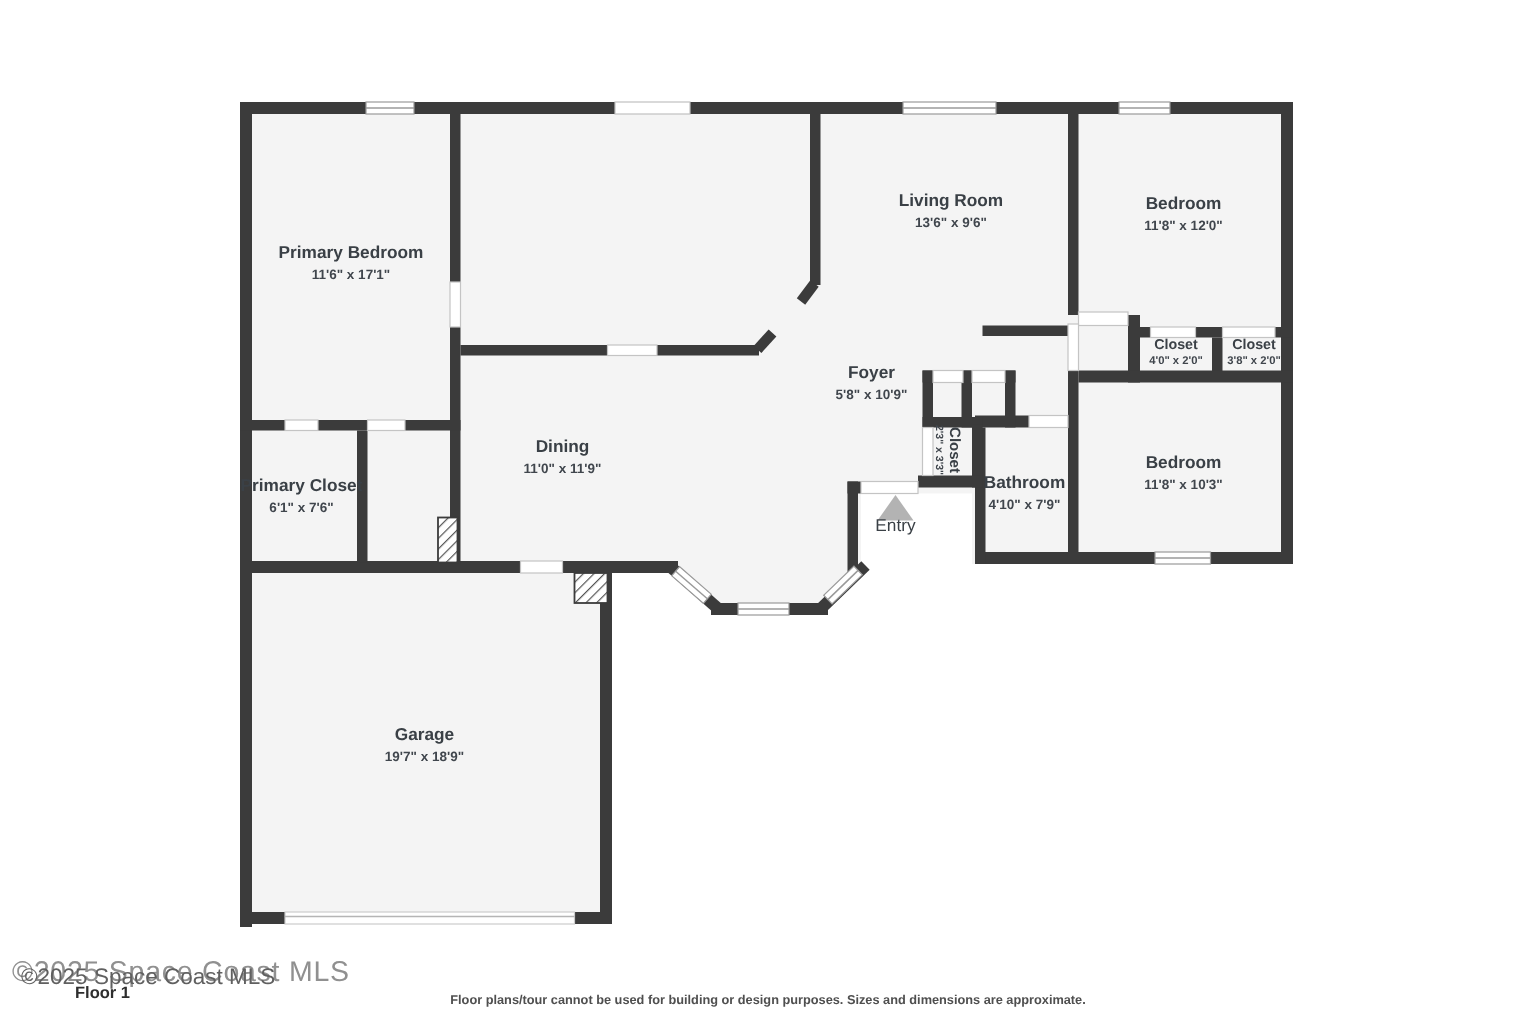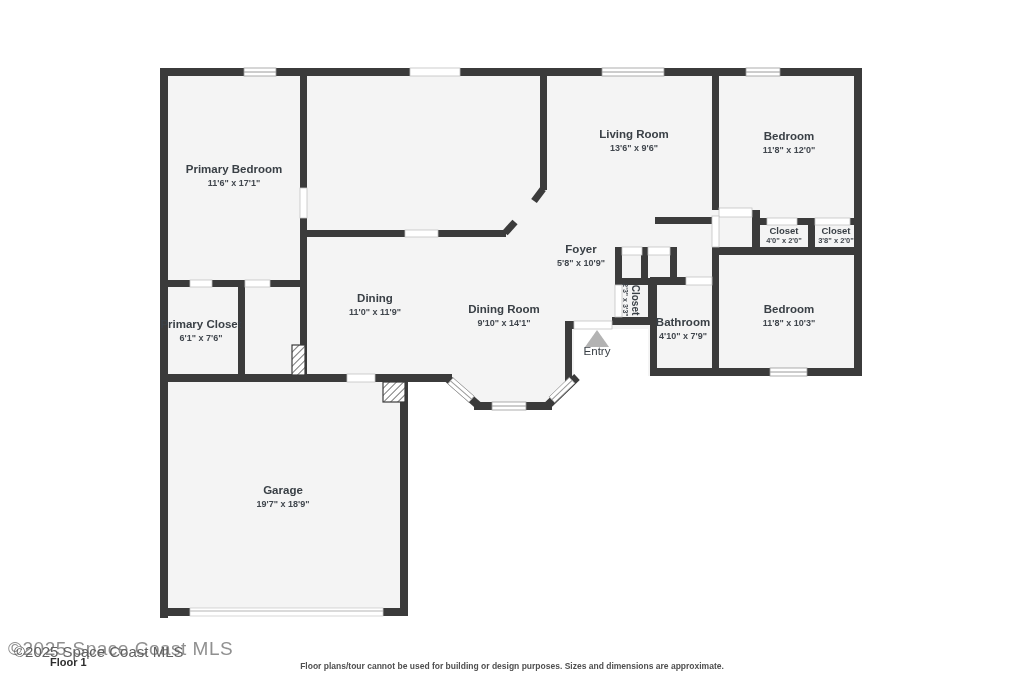--- a/index.html
+++ b/index.html
@@ -155,24 +155,20 @@
     <div class="rdims">3'8" x 2'0"</div>
   </div>
   <div class="label" style="left:581px;top:256px;width:90px">
     <div class="rname">Foyer</div>
     <div class="rdims">5'8" x 10'9"</div>
   </div>
   <div class="label" style="left:375px;top:305px;width:100px">
     <div class="rname">Dining</div>
     <div class="rdims">11'0" x 11'9"</div>
   </div>
-  <div class="label" style="left:504px;top:316px;width:110px">
-    <div class="rname">Dining Room</div>
-    <div class="rdims">9'10" x 14'1"</div>
-  </div>
   <div class="label" style="left:201px;top:331px;width:110px">
     <div class="rname">Primary Closet</div>
     <div class="rdims">6'1" x 7'6"</div>
   </div>
   <div class="label vertical small" style="left:631px;top:300px;width:60px">
     <div class="rname">Closet</div>
     <div class="rdims">2'3" x 3'3"</div>
   </div>
   <div class="label" style="left:683px;top:329px;width:80px">
     <div class="rname">Bathroom</div>

